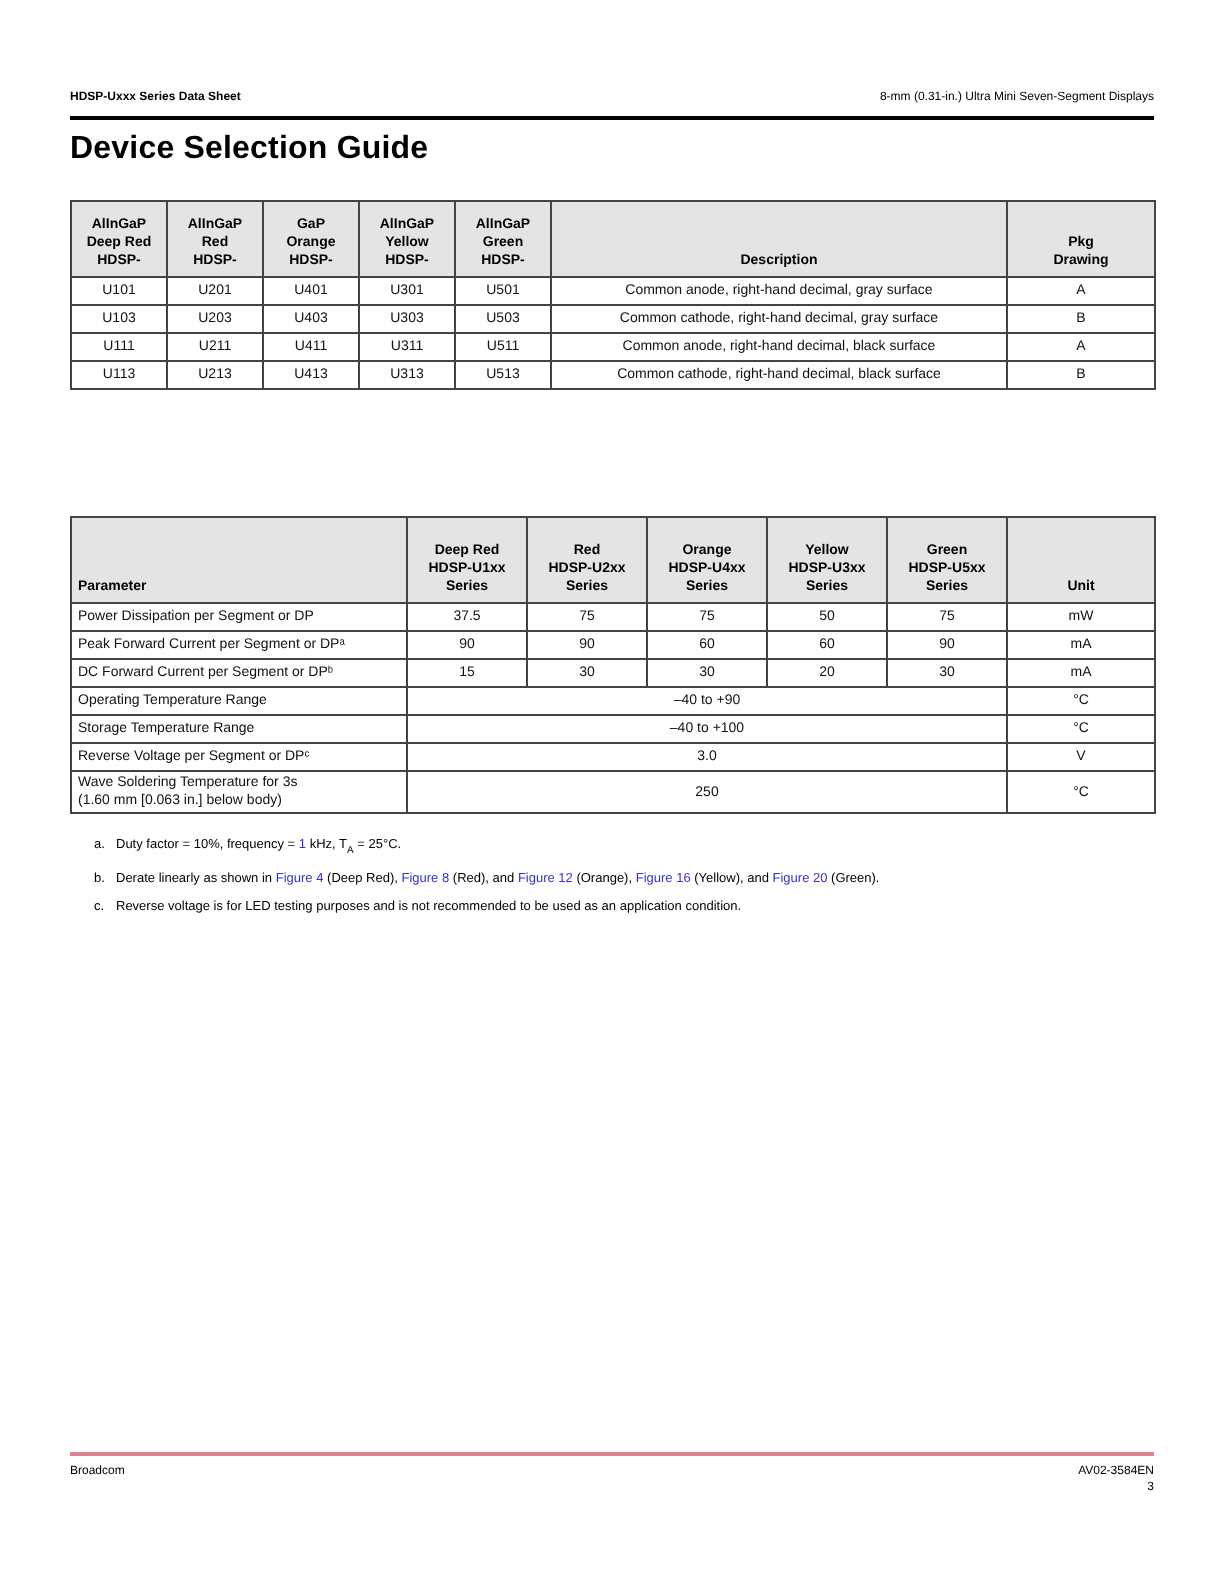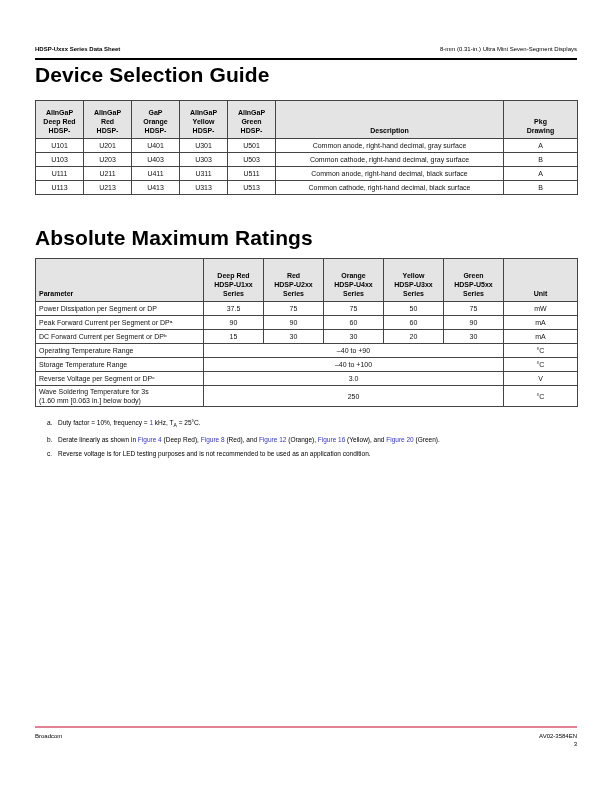--- a/index.html
+++ b/index.html
@@ -28,21 +28,21 @@
     line-height: 8px;
     padding-bottom: 5px;
     border-bottom: 2px solid #000;
   }
   .running-header .hl { font-weight: bold; }
 
   
   .h1 {
     position: absolute;
     left: 35px;
-    font-size: 21px;
+    font-size: 16px;
     font-weight: bold;
     line-height: 17px;
     letter-spacing: 0.1px;
   }
   .h1.dsg { top: 66px; }
   .h1.amr { top: 229px; }
 
   
   table.tbl {
     position: absolute;
@@ -185,21 +185,20 @@
           <td>U213</td>
           <td>U413</td>
           <td>U313</td>
           <td>U513</td>
           <td>Common cathode, right-hand decimal, black surface</td>
           <td>B</td>
         </tr>
       </tbody>
   </table>
 
-  <div class="h1 amr">Absolute Maximum Ratings</div>
 
   <table class="tbl t2">
     <colgroup>
       <col style="width:168px">
         <col style="width:60px">
         <col style="width:60px">
       <col style="width:60px">
         <col style="width:60px">
         <col style="width:60px">
         <col style="width:74px">

